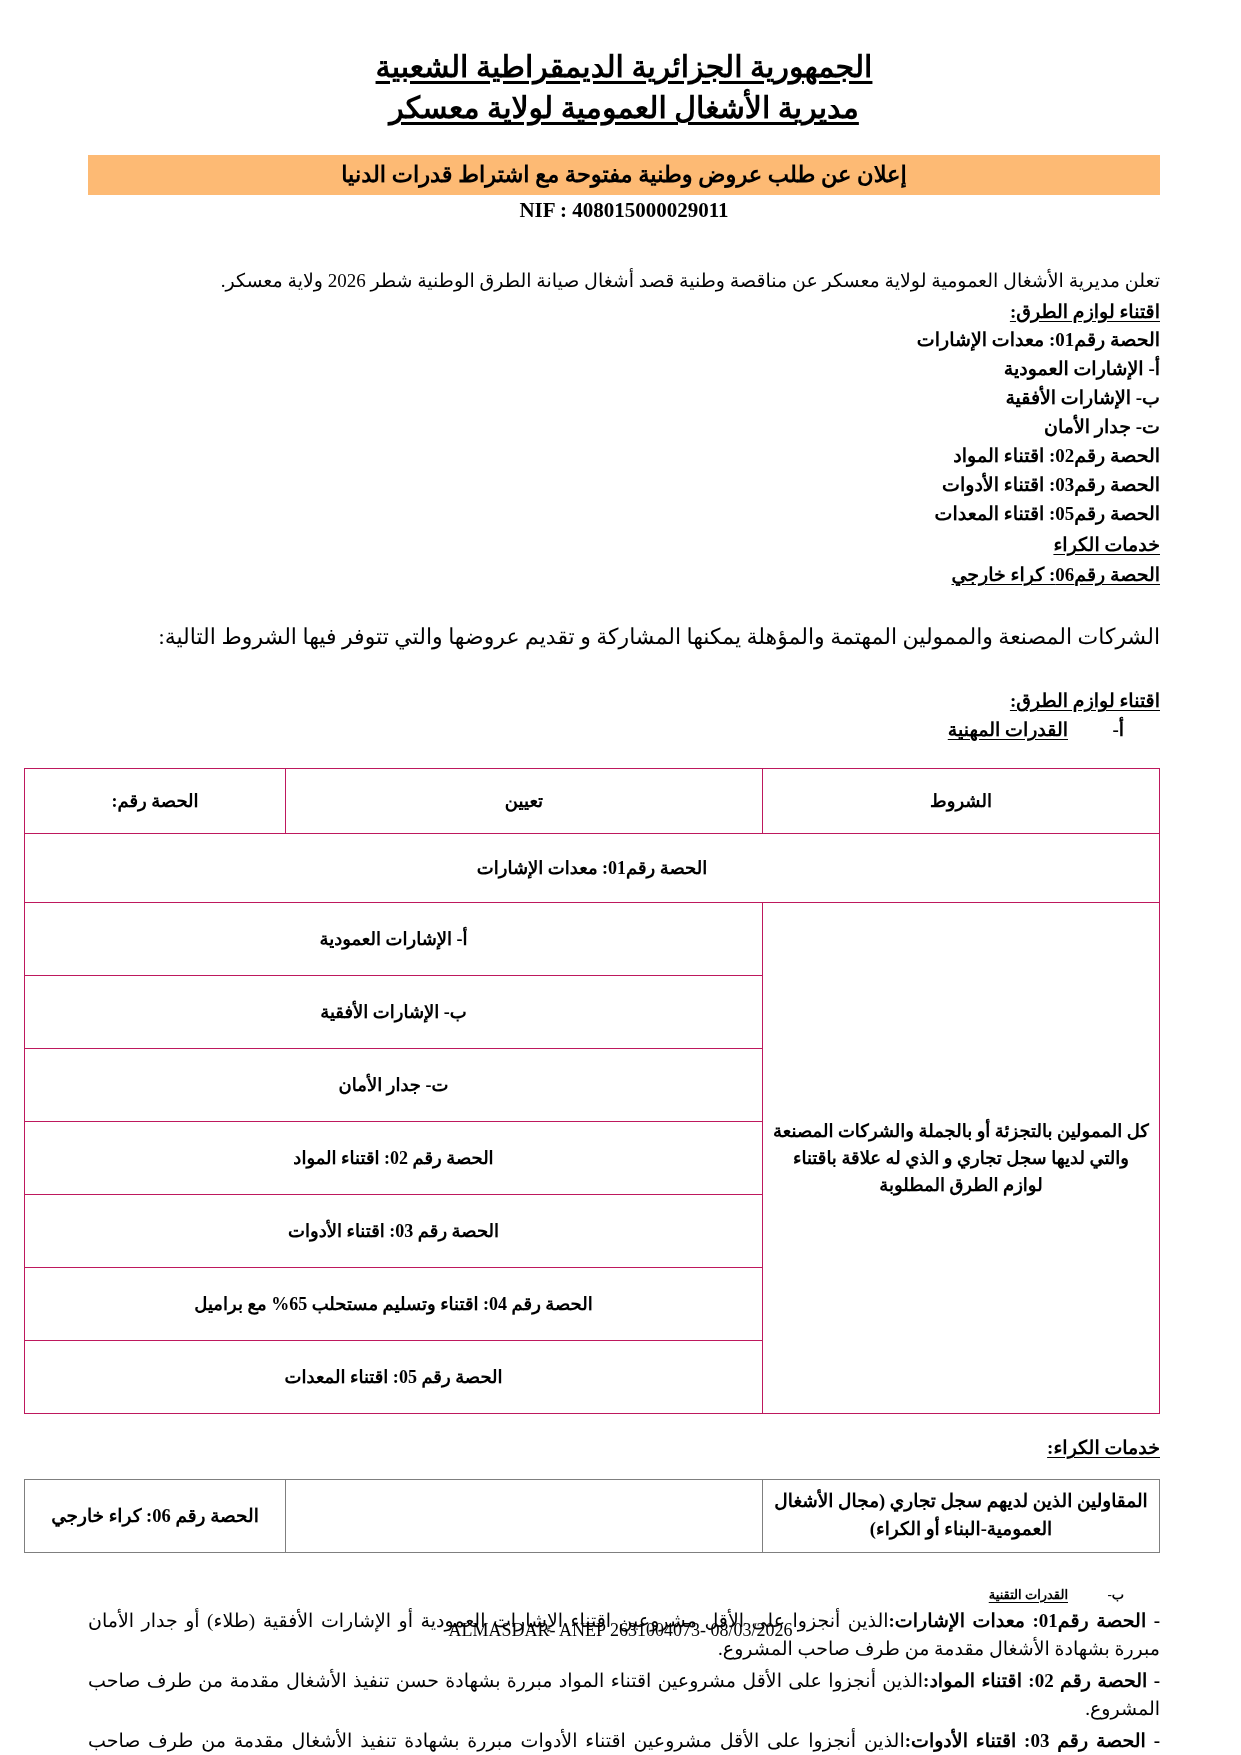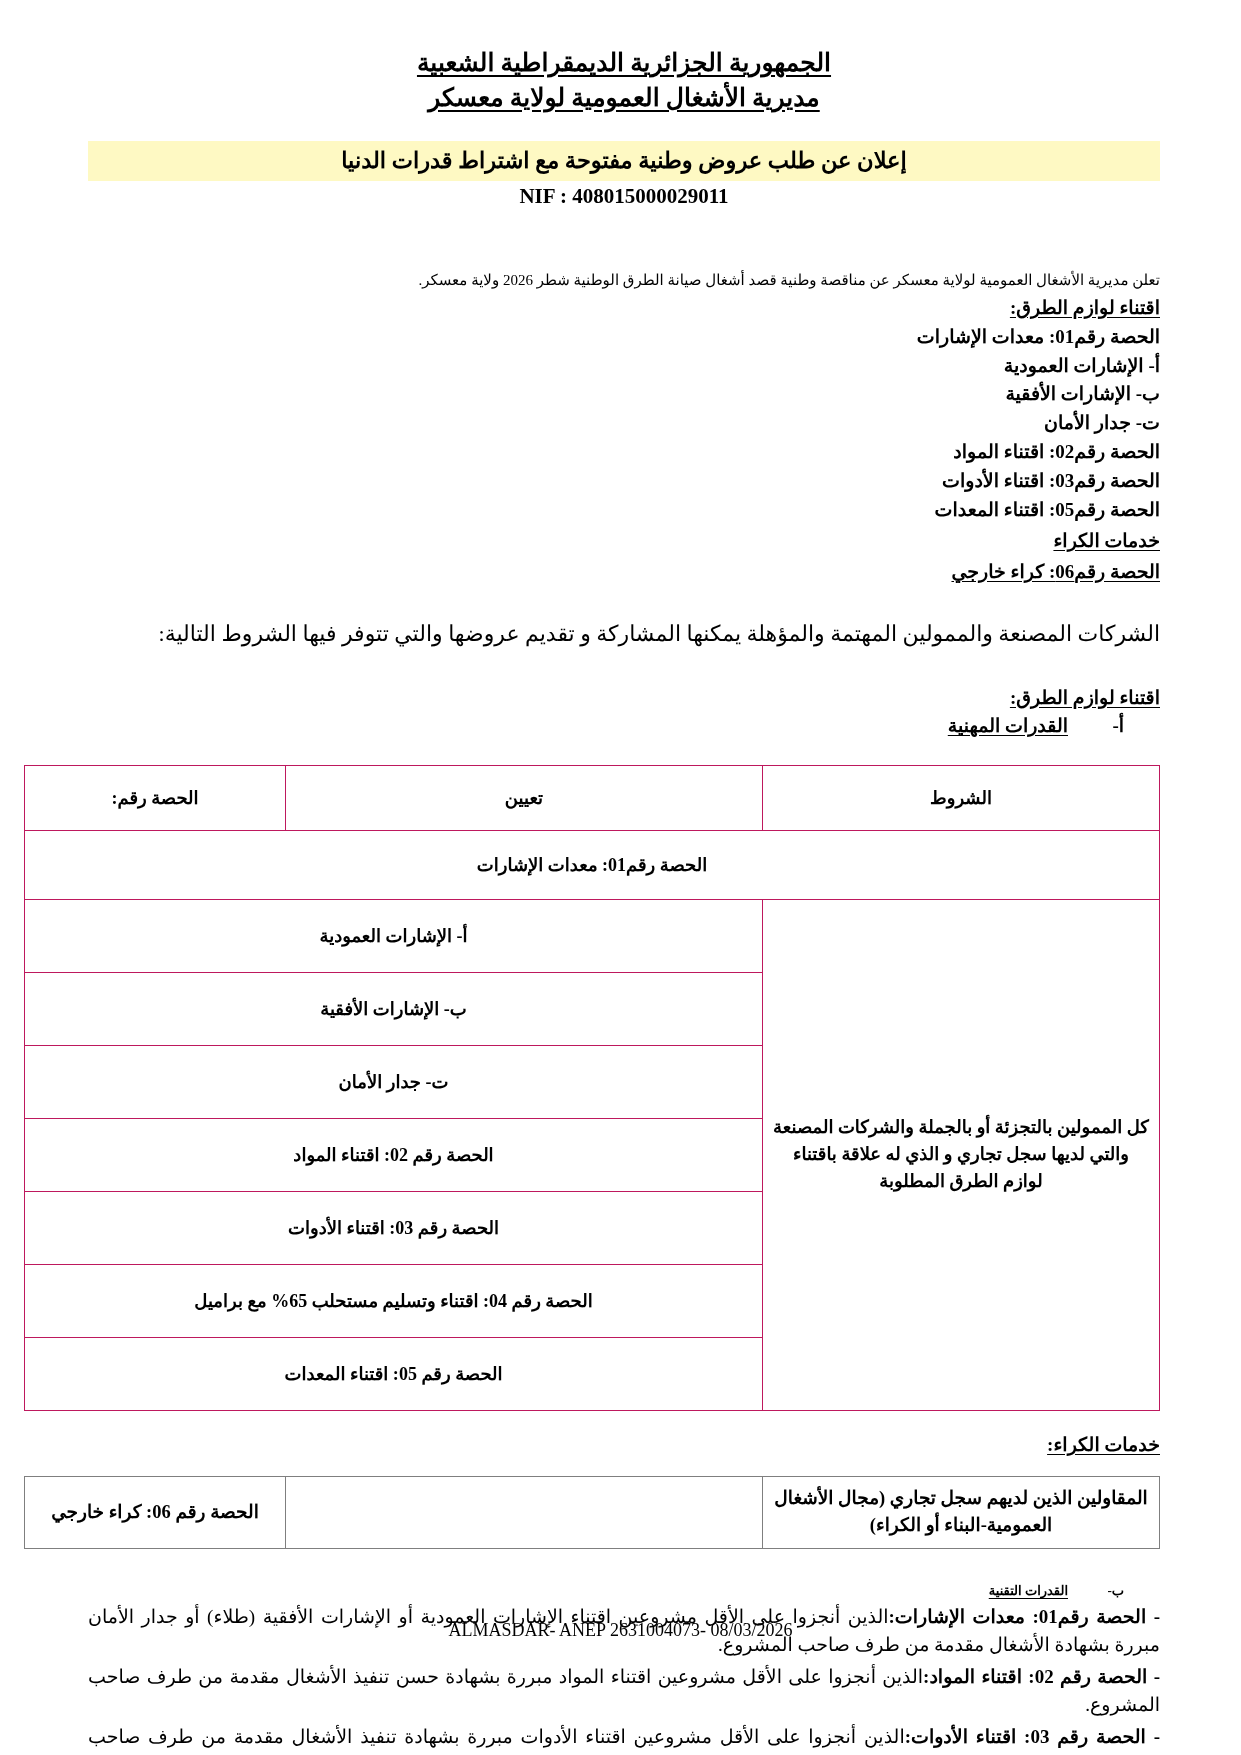--- a/index.html
+++ b/index.html
@@ -30,21 +30,21 @@
     width: 1072px;
   }
 
   
   .org-header {
     text-align: center;
     margin-top: 46px;
   }
   .org-line {
     font-weight: bold;
-    font-size: 25px;
+    font-size: 30px;
     line-height: 1.38;
     text-decoration: underline;
     text-underline-offset: 4px;
     letter-spacing: 0px;
   }
 
   
   .banner {
     margin-top: 26px;
     background: #fbe5d6;
@@ -58,22 +58,22 @@
     text-align: center;
     font-weight: bold;
     font-size: 21px;
     margin-top: 3px;
     direction: ltr;
     font-family: "Liberation Serif", "DejaVu Serif", serif;
   }
 
   
   .intro {
-    margin-top: 60px;
-    font-size: 15px;
+    margin-top: 44px;
+    font-size: 19px;
     line-height: 1.5;
     text-align: justify;
     font-weight: normal;
   }
 
   .lot-head {
     text-align: right;
     font-weight: bold;
     font-size: 19px;
     margin-top: 2px;
@@ -225,21 +225,21 @@
 <body>
 
 <div class="page">
   <div class="inner">
 
     <div class="org-header">
       <div class="org-line">الجمهورية الجزائرية الديمقراطية الشعبية</div>
       <div class="org-line">مديرية الأشغال العمومية لولاية معسكر</div>
     </div>
 
-    <div class="banner" style="background: #fef9c3;">إعلان عن طلب عروض وطنية مفتوحة مع اشتراط قدرات الدنيا</div>
+    <div class="banner" style="background: #fdba74;">إعلان عن طلب عروض وطنية مفتوحة مع اشتراط قدرات الدنيا</div>
     <div class="nif">NIF : 408015000029011</div>
 
     <div class="intro">تعلن  مديرية  الأشغال العمومية لولاية  معسكر عن مناقصة  وطنية قصد أشغال  صيانة الطرق الوطنية شطر 2026 ولاية معسكر.</div>
 
     <div class="lot-head">
       <span class="u">اقتناء لوازم الطرق:</span>
     </div>
 
     <div class="lot-line">الحصة رقم01: معدات الإشارات</div>
     <div class="lot-line sub">أ- الإشارات العمودية</div>

